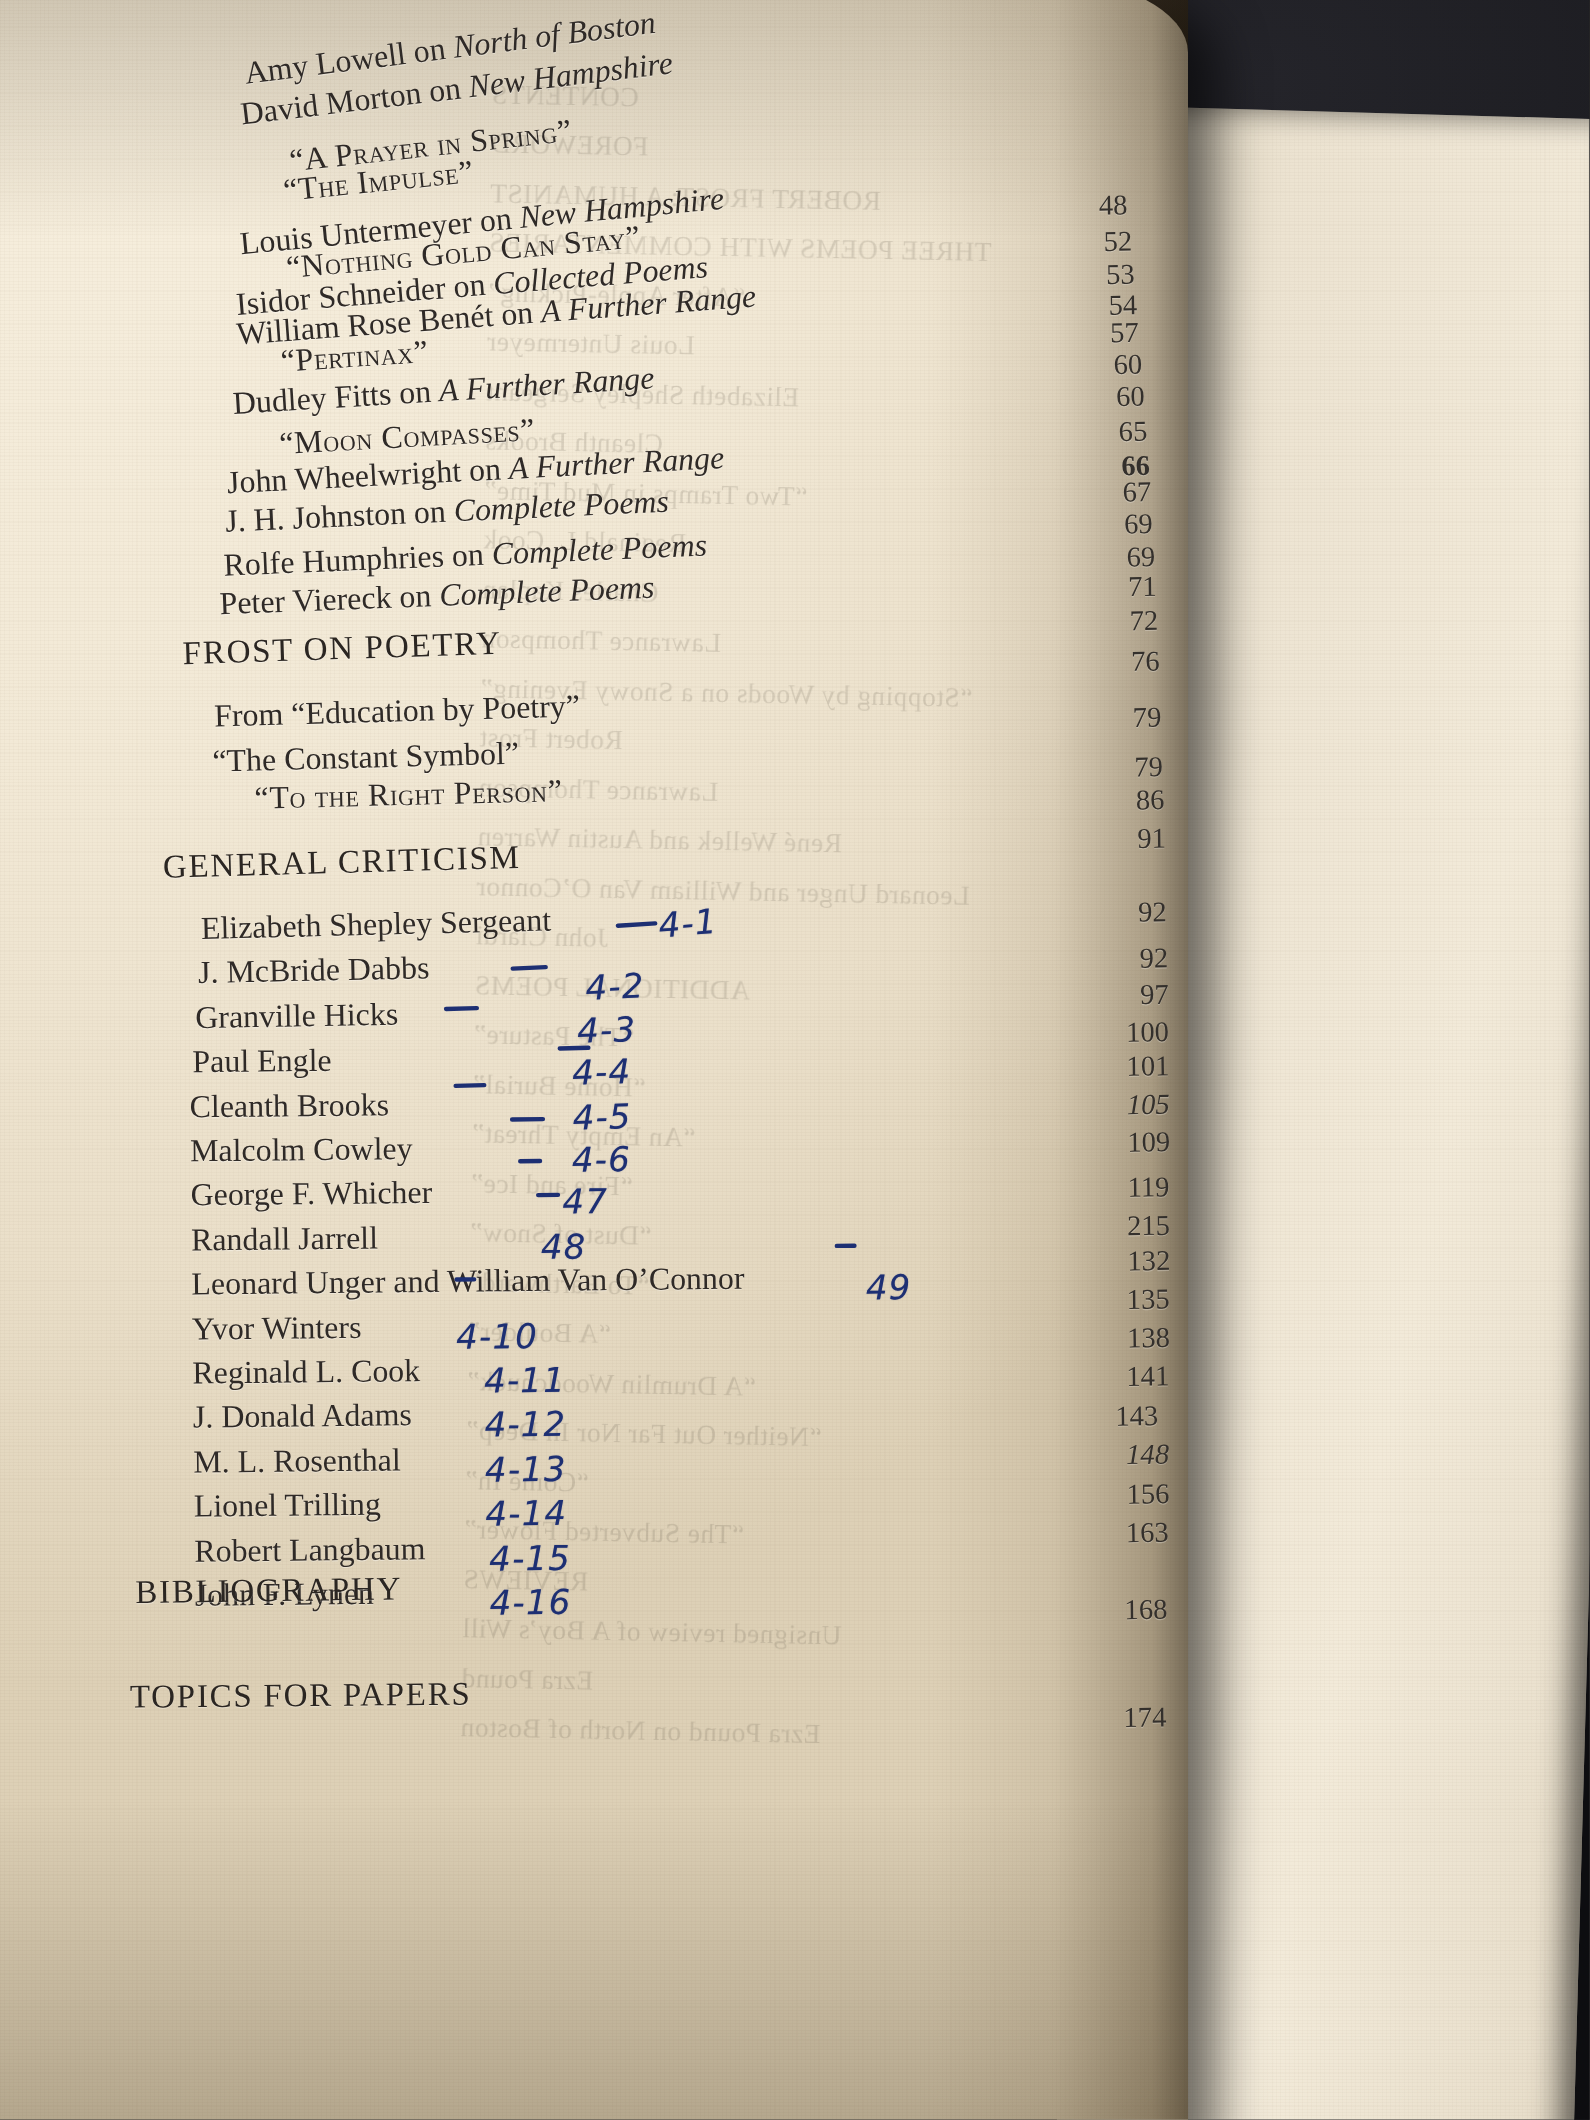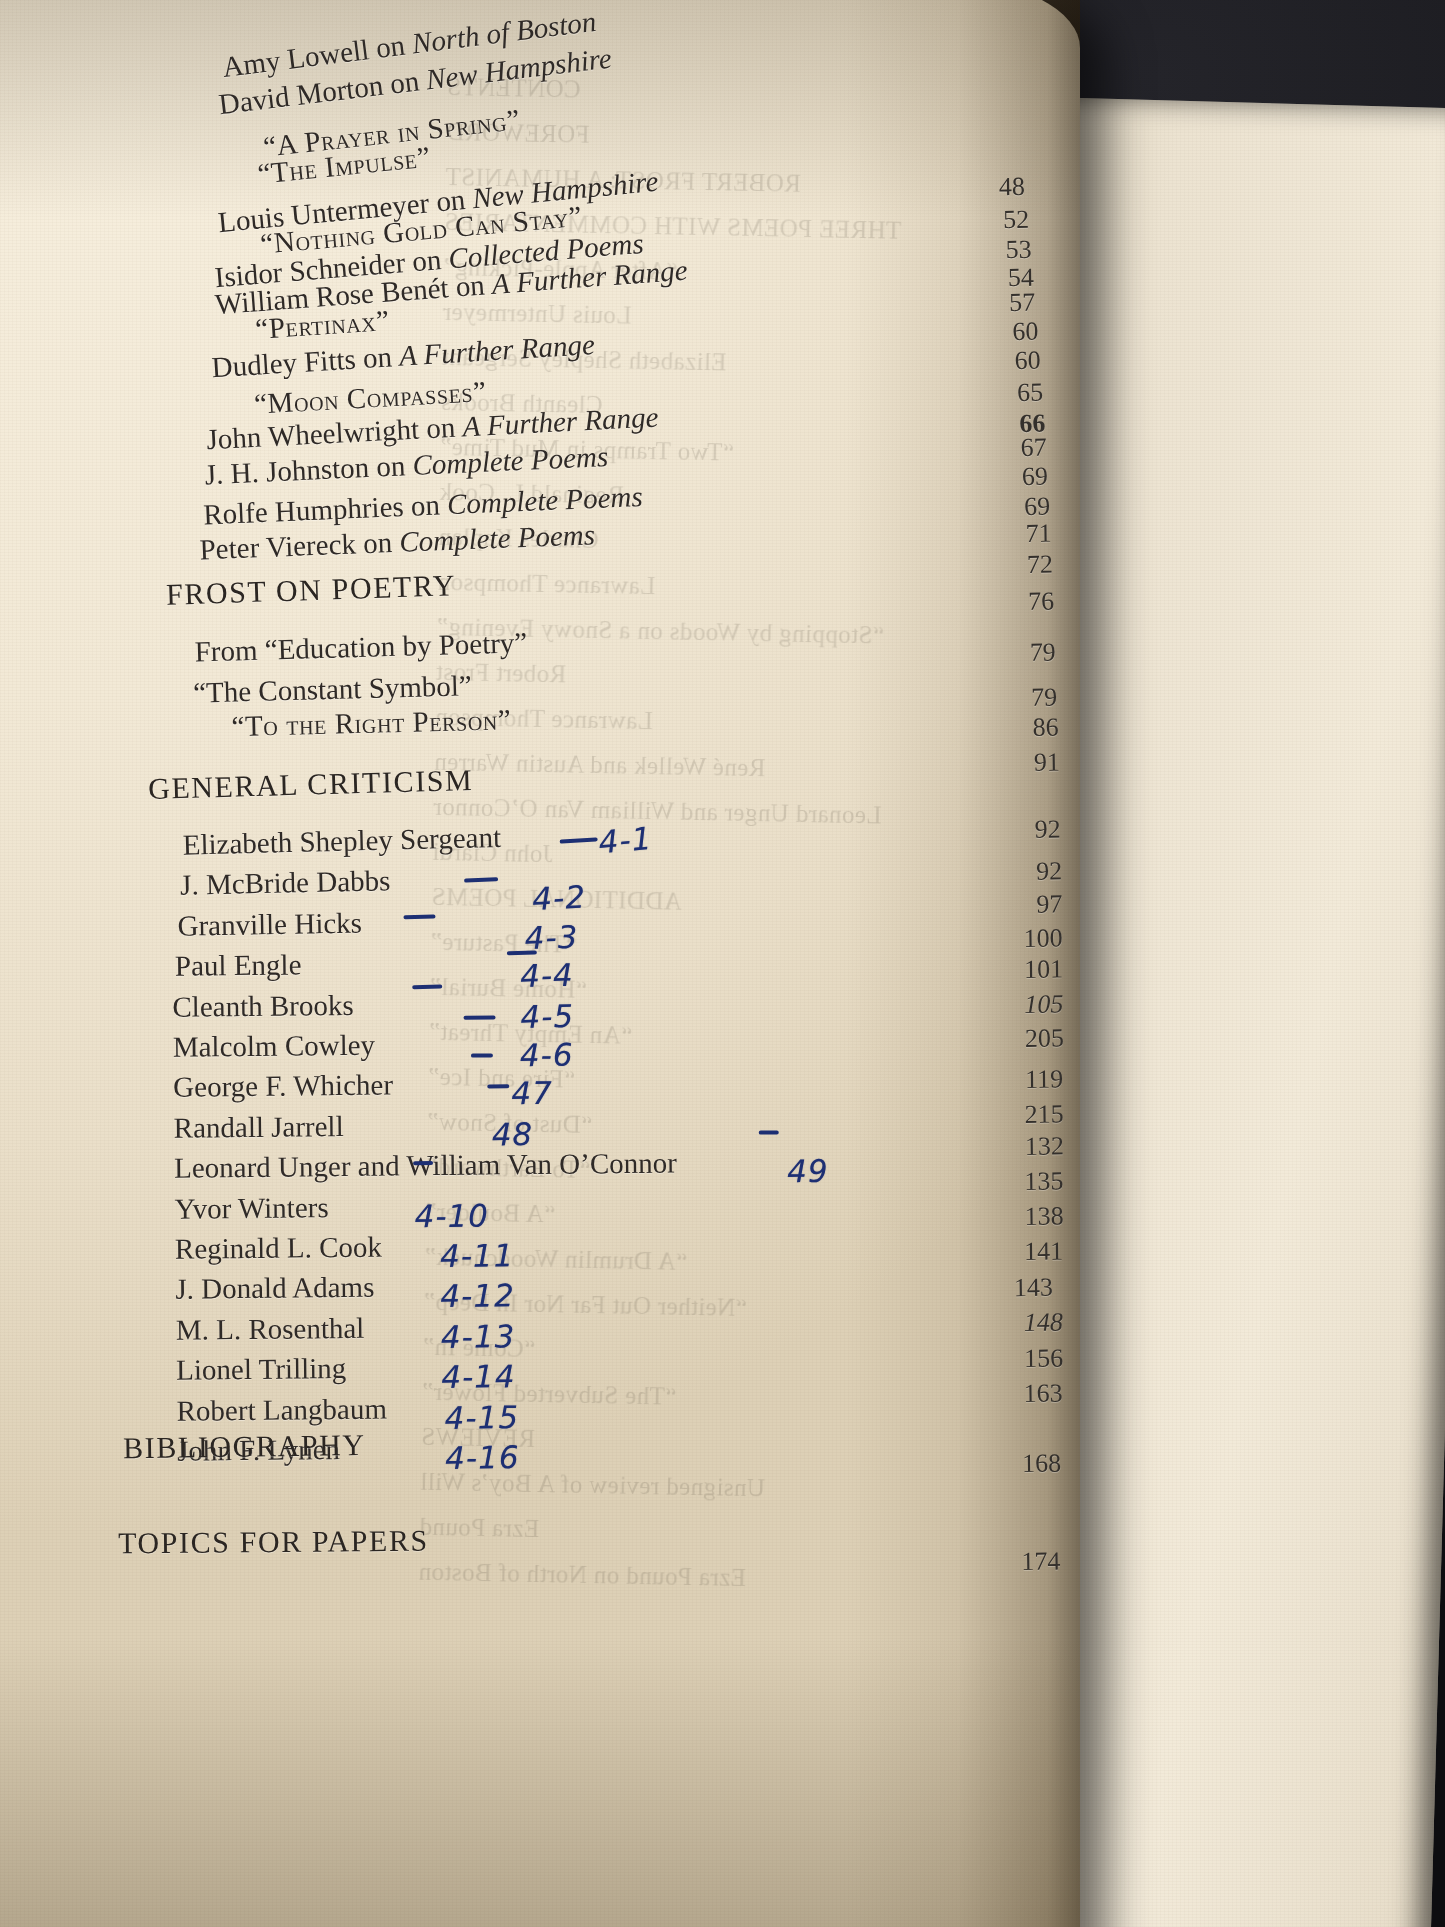--- a/index.html
+++ b/index.html
@@ -277,21 +277,21 @@
         <div class="pn" style="left: 999px; top: 641px; transform: rotate(-0.2deg); transform-origin: right center;">79</div>
         <div class="pn" style="left: 1000px; top: 686px; transform: rotate(-0.2deg); transform-origin: right center;">79</div>
         <div class="pn" style="left: 1001px; top: 716px; transform: rotate(-0.2deg); transform-origin: right center;">86</div>
         <div class="pn" style="left: 1002px; top: 751px; transform: rotate(-0.2deg); transform-origin: right center;">91</div>
         <div class="pn" style="left: 1002px; top: 818px; transform: rotate(-0.2deg); transform-origin: right center;">92</div>
         <div class="pn" style="left: 1003px; top: 860px; transform: rotate(-0.2deg); transform-origin: right center;">92</div>
         <div class="pn" style="left: 1003px; top: 893px; transform: rotate(-0.2deg); transform-origin: right center;">97</div>
         <div class="pn" style="left: 1003px; top: 927px; transform: rotate(-0.2deg); transform-origin: right center;">100</div>
         <div class="pn" style="left: 1003px; top: 958px; transform: rotate(-0.2deg); transform-origin: right center;">101</div>
         <div class="pn" style="left: 1003px; top: 993px; transform: rotate(-0.2deg); transform-origin: right center; font-style: italic;">105</div>
-        <div class="pn" style="left: 1003px; top: 1027px; transform: rotate(-0.2deg); transform-origin: right center;">205</div>
+        <div class="pn" style="left: 1003px; top: 1027px; transform: rotate(-0.2deg); transform-origin: right center;">109</div>
         <div class="pn" style="left: 1002px; top: 1068px; transform: rotate(-0.2deg); transform-origin: right center;">119</div>
         <div class="pn" style="left: 1002px; top: 1103px; transform: rotate(-0.2deg); transform-origin: right center;">215</div>
         <div class="pn" style="left: 1002px; top: 1135px; transform: rotate(-0.2deg); transform-origin: right center;">132</div>
         <div class="pn" style="left: 1001px; top: 1170px; transform: rotate(-0.2deg); transform-origin: right center;">135</div>
         <div class="pn" style="left: 1001px; top: 1205px; transform: rotate(-0.2deg); transform-origin: right center;">138</div>
         <div class="pn" style="left: 1000px; top: 1240px; transform: rotate(-0.2deg); transform-origin: right center;">141</div>
         <div class="pn" style="left: 1000px; top: 1276px; transform: rotate(-0.2deg); transform-origin: right center; text-align: center;">143</div>
         <div class="pn" style="left: 999px; top: 1311px; transform: rotate(-0.2deg); transform-origin: right center; font-style: italic;">148</div>
         <div class="pn" style="left: 999px; top: 1347px; transform: rotate(-0.2deg); transform-origin: right center;">156</div>
         <div class="pn" style="left: 998px; top: 1382px; transform: rotate(-0.2deg); transform-origin: right center;">163</div>

